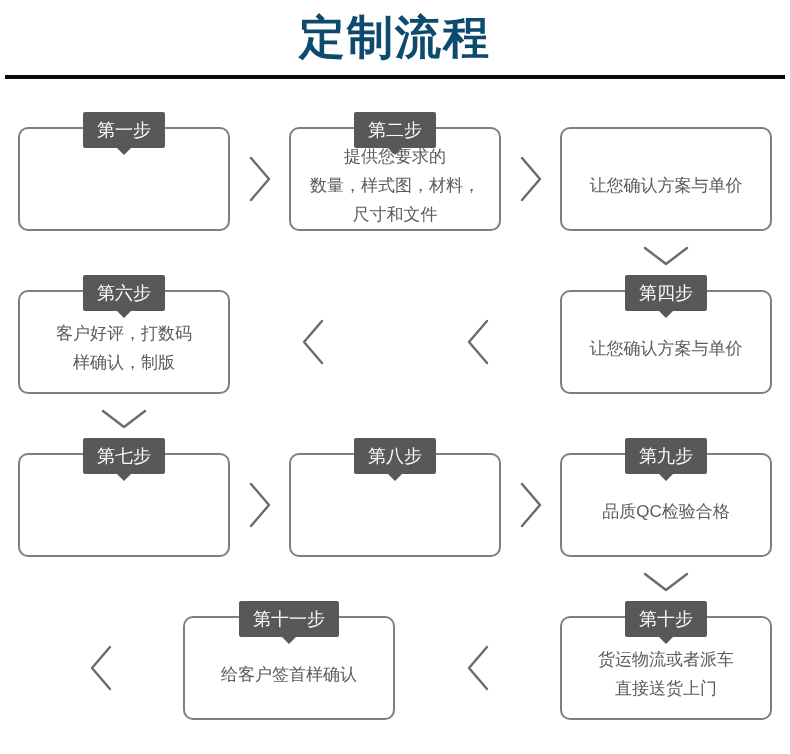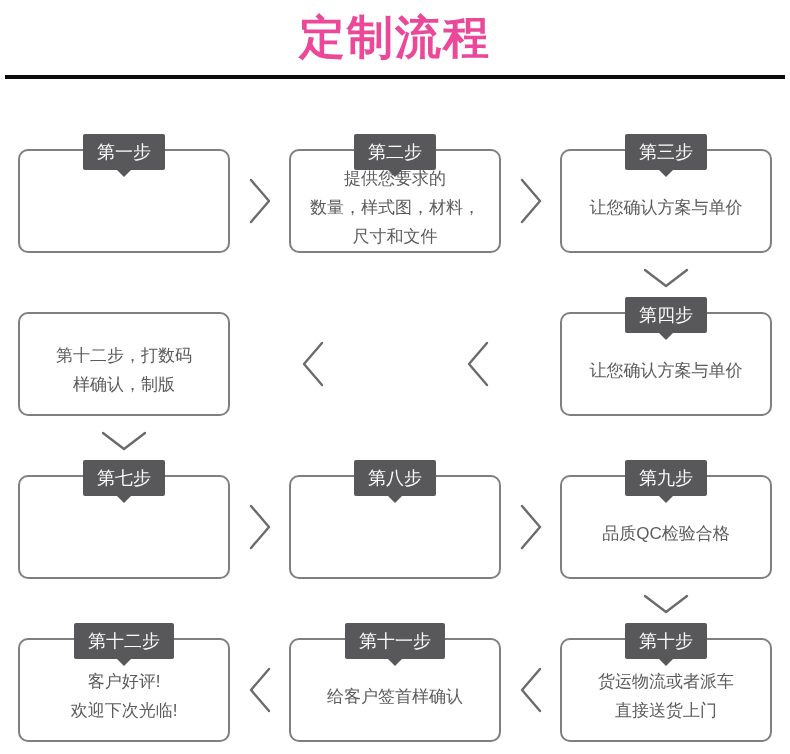--- a/index.html
+++ b/index.html
@@ -4,33 +4,33 @@
 <style>
   * { margin: 0; padding: 0; box-sizing: border-box; }
   html, body { background: #ffffff; }
   body {
     width: 790px; height: 754px; overflow: hidden;
     font-family: "Liberation Sans", sans-serif;
   }
   .page { width: 790px; height: 754px; background: #ffffff; }
 
   .title {
-    text-align: center; color: #ec4899;
+    text-align: center; color: #0c4a6e;
     font-size: 46px; font-weight: 900; letter-spacing: 2px;
     padding: 13px 8px 14px; line-height: 1.05;
   }
   .title-rule { height: 4px; background: #0a0a0a; margin: 0 5px; }
 
   .flow { padding: 0 18px; }
 
   .flow-row {
     display: flex; justify-content: space-between; align-items: stretch;
     position: relative;
   }
-  .flow-row.first { margin-top: 70px; }
+  .flow-row.first { margin-top: 48px; }
 
   .gap-row {
     display: flex; justify-content: space-between; align-items: center;
     height: 59px; padding: 0 0;
   }
   .gap-cell { width: 212px; display: flex; justify-content: center; align-items: center; }
 
   .step-cell { width: 212px; position: relative; }
 
   .step-box {
@@ -89,40 +89,40 @@
 尺寸和文件</div>
         </div>
       </div>
       <div class="conn">
         <svg width="24" height="48" viewBox="0 0 24 48">
             <polyline points="3,3 21,24 3,45" fill="none" stroke="currentColor" stroke-width="2.4" stroke-linecap="round" stroke-linejoin="round"></polyline>
           </svg>
       </div>
       <div class="step-cell">
         <div class="step-box">
-          <div class="step-tab"><span>第三步</span></div>
           <div class="step-text">让您确认方案与单价</div>
         </div>
       </div>
     </div>
 
     <div class="gap-row">
       <div class="gap-cell"></div>
       <div class="gap-cell"></div>
       <div class="gap-cell">
         <svg width="48" height="22" viewBox="0 0 48 22">
             <polyline points="3,3 24,19 45,3" fill="none" stroke="currentColor" stroke-width="2.4" stroke-linecap="round" stroke-linejoin="round"></polyline>
           </svg>
       </div>
     </div>
 
     <div class="flow-row">
       <div class="step-cell">
         <div class="step-box">
-          <div class="step-text">第十二步，打数码
+          <div class="step-tab"><span>第六步</span></div>
+          <div class="step-text">客户好评，打数码
 样确认，制版</div>
         </div>
       </div>
       <div class="conn">
         <svg width="24" height="48" viewBox="0 0 24 48">
             <polyline points="21,3 3,24 21,45" fill="none" stroke="currentColor" stroke-width="2.4" stroke-linecap="round" stroke-linejoin="round"></polyline>
           </svg>
       </div>
       <div class="conn">
         <svg width="24" height="48" viewBox="0 0 24 48">
@@ -180,27 +180,20 @@
       <div class="gap-cell"></div>
       <div class="gap-cell"></div>
       <div class="gap-cell">
         <svg width="48" height="22" viewBox="0 0 48 22">
             <polyline points="3,3 24,19 45,3" fill="none" stroke="currentColor" stroke-width="2.4" stroke-linecap="round" stroke-linejoin="round"></polyline>
           </svg>
       </div>
     </div>
 
     <div class="flow-row">
-      <div class="step-cell">
-        <div class="step-box">
-          <div class="step-tab"><span>第十二步</span></div>
-          <div class="step-text">客户好评!
-欢迎下次光临!</div>
-        </div>
-      </div>
       <div class="conn">
         <svg width="24" height="48" viewBox="0 0 24 48">
             <polyline points="21,3 3,24 21,45" fill="none" stroke="currentColor" stroke-width="2.4" stroke-linecap="round" stroke-linejoin="round"></polyline>
           </svg>
       </div>
       <div class="step-cell">
         <div class="step-box">
           <div class="step-tab"><span>第十一步</span></div>
           <div class="step-text">给客户签首样确认</div>
         </div>

